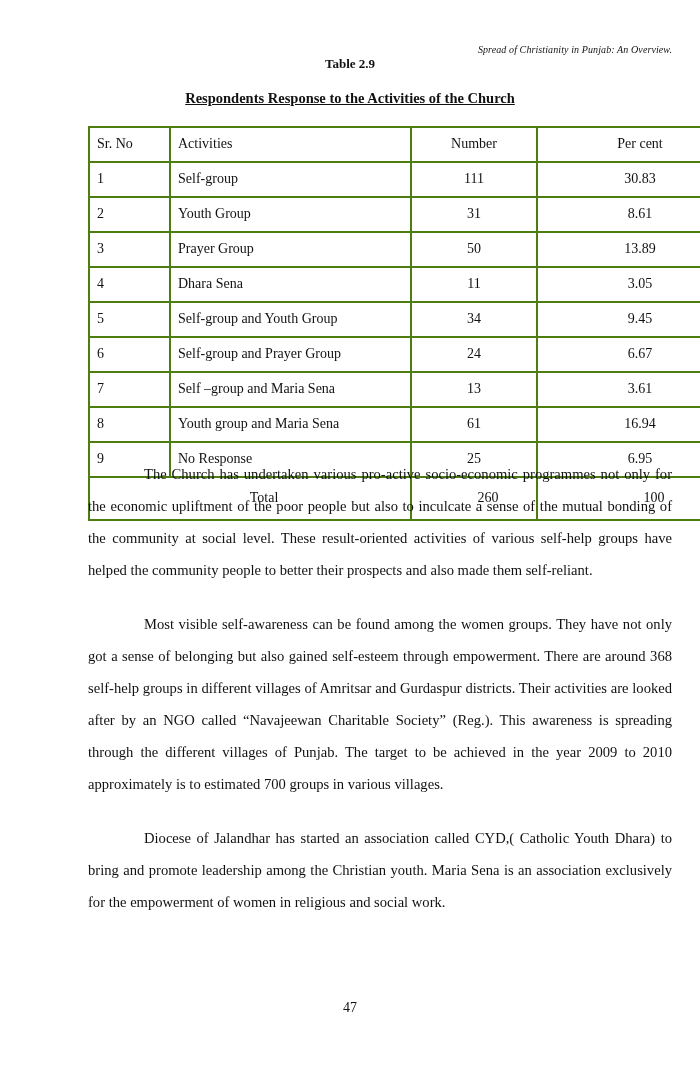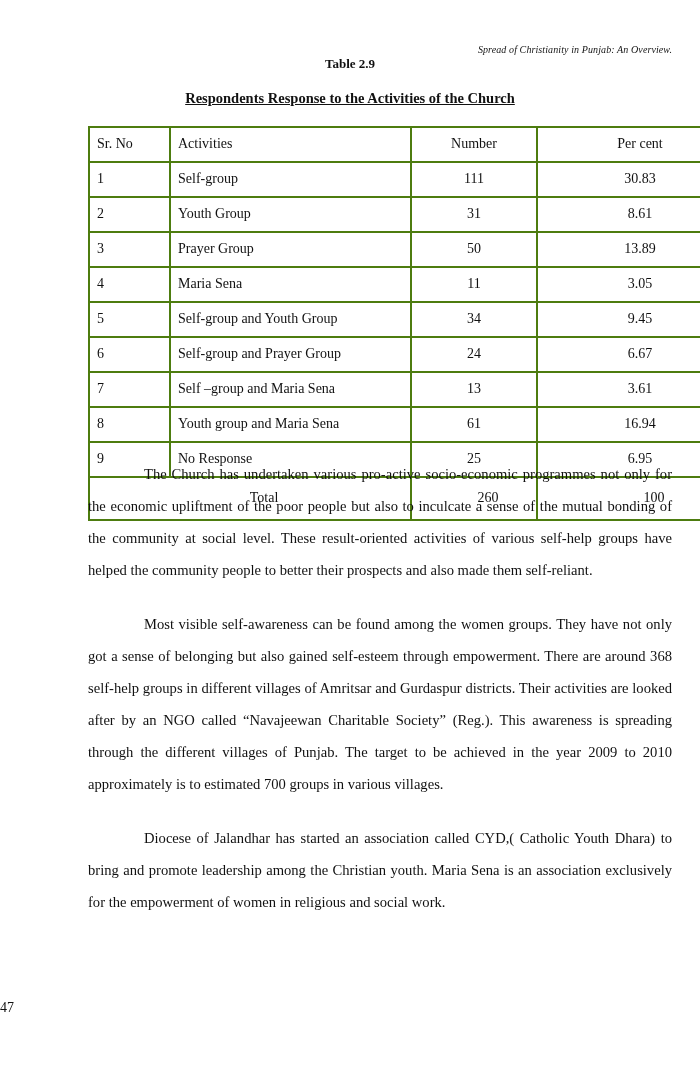--- a/index.html
+++ b/index.html
@@ -100,20 +100,21 @@
     hyphens: none;
   }
   .body-copy p:last-child { margin-bottom: 0; }
 
   
   .page-number {
     position: absolute;
     top: 1000px;
     left: 0;
     width: 700px;
+    text-align: center;
     font-size: 14px;
   }
 </style>
 </head>
 <body>
 
 <div class="page">
 
   <div class="running-header">Spread of Christianity in Punjab: An Overview.</div>
 
@@ -144,21 +145,21 @@
         <td class="cell-pct">8.61</td>
       </tr>
       <tr>
         <td>3</td>
         <td>Prayer Group</td>
         <td class="cell-num">50</td>
         <td class="cell-pct">13.89</td>
       </tr>
       <tr>
         <td>4</td>
-        <td>Maria Sena</td>
+        <td>Dhara Sena</td>
         <td class="cell-num">11</td>
         <td class="cell-pct">3.05</td>
       </tr>
       <tr>
         <td>5</td>
         <td>Self-group and Youth Group</td>
         <td class="cell-num">34</td>
         <td class="cell-pct">9.45</td>
       </tr>
       <tr>

